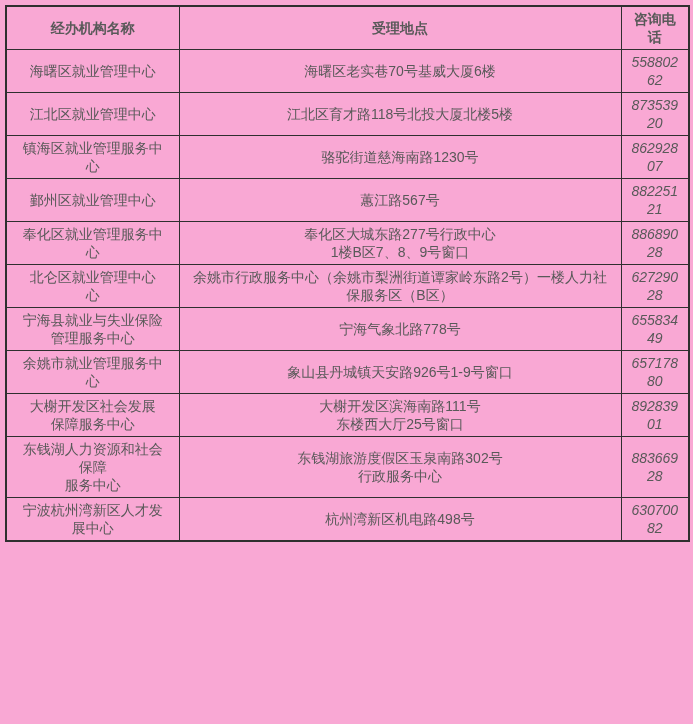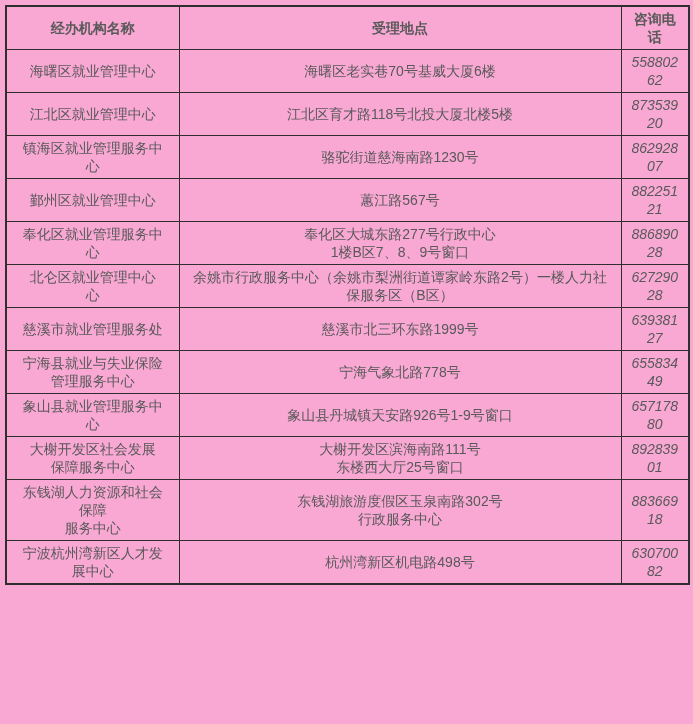--- a/index.html
+++ b/index.html
@@ -98,55 +98,49 @@
       </tr>
       <tr>
         <td>北仑区就业管理中心
 心</td>
         <td>余姚市行政服务中心（余姚市梨洲街道谭家岭东路2号）一楼人力社
 保服务区（B区）</td>
         <td class="phone-cell">627290
 28</td>
       </tr>
       <tr>
-        <td>慈溪市就业管理服务处</td>
-        <td>慈溪市北三环东路1999号</td>
-        <td class="phone-cell">639381
-27</td>
-      </tr>
-      <tr>
         <td>宁海县就业与失业保险
 管理服务中心</td>
         <td>宁海气象北路778号</td>
         <td class="phone-cell">655834
 49</td>
       </tr>
       <tr>
-        <td>象山县就业管理服务中
+        <td>余姚市就业管理服务中
 心</td>
         <td>象山县丹城镇天安路926号1-9号窗口</td>
         <td class="phone-cell">657178
 80</td>
       </tr>
       <tr>
         <td>大榭开发区社会发展
 保障服务中心</td>
         <td>大榭开发区滨海南路111号
 东楼西大厅25号窗口</td>
         <td class="phone-cell">892839
 01</td>
       </tr>
       <tr>
         <td>东钱湖人力资源和社会
 保障
 服务中心</td>
         <td>东钱湖旅游度假区玉泉南路302号
 行政服务中心</td>
         <td class="phone-cell">883669
-18</td>
+28</td>
       </tr>
       <tr>
         <td>宁波杭州湾新区人才发
 展中心</td>
         <td>杭州湾新区机电路498号</td>
         <td class="phone-cell">630700
 82</td>
       </tr>
     </tbody>
   </table>

